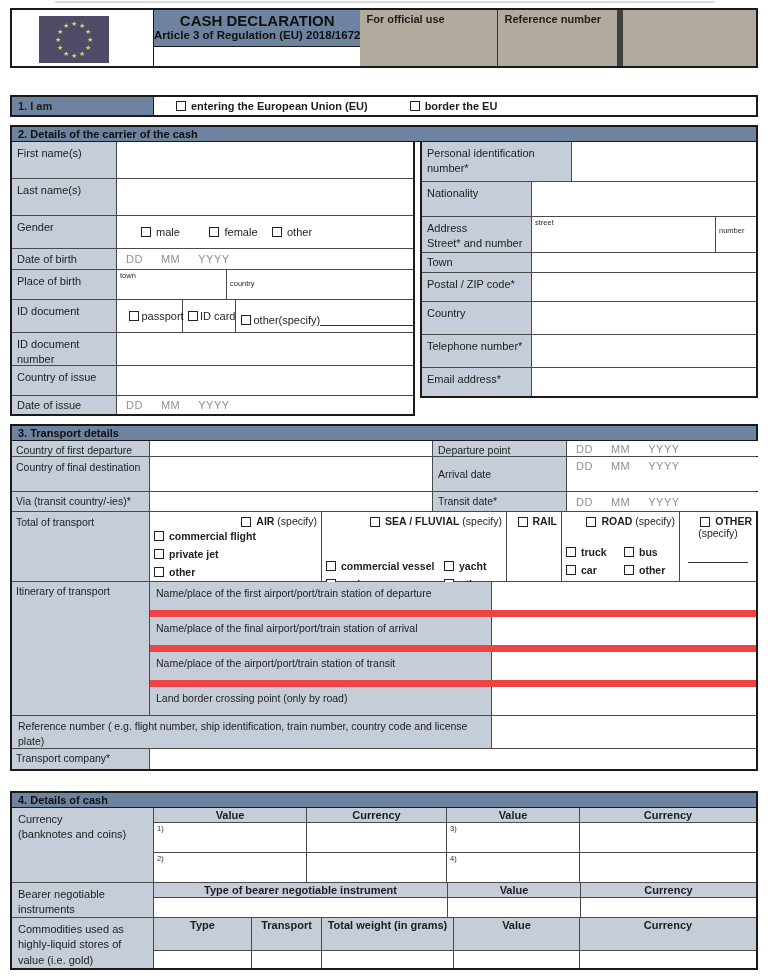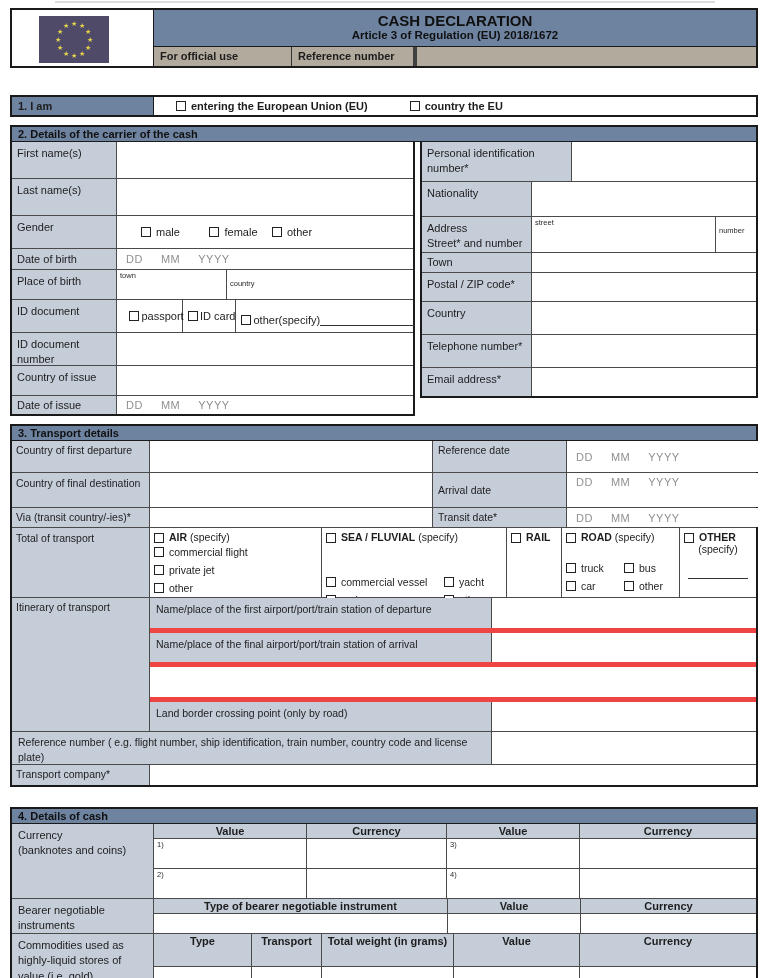--- a/index.html
+++ b/index.html
@@ -30,28 +30,28 @@
 .dph span { margin-right:18px; }
 
 
 .tiny { font-size:7.5px; color:#2a2a2a; padding:2px 3px; line-height:1.1; }
 
 
 .hdr { display:flex; border:2px solid #1a1a1a; height:60px; }
 .hdr-left { width:142px; background:#fff; border-right:1px solid #1a1a1a; position:relative; flex:none; }
 .euflag { position:absolute; left:27px; top:6px; width:70px; height:47px; background:#4e4a68; }
 .euflag .star { position:absolute; color:#e9d54b; font-size:7px; line-height:7px; }
-.hdr-right { flex:1; display:flex; flex-direction:column; }
+.hdr-right { flex:1; display:flex; flex-direction:row; }
 .hdr-title { background:#6e83a0; height:37px; text-align:center; border-bottom:1px solid #1a1a1a; padding-top:2px; }
 .hdr-title .t1 { font-size:15px; font-weight:700; color:#101010; }
 .hdr-title .t2 { font-size:11.5px; font-weight:700; color:#101010; }
 .hdr-bottom { flex:1; display:flex; background:#b2aa9d; }
 .hdr-cell { padding:3px 6px; font-weight:700; }
 .hc1 { width:138px; border-right:1px solid #333; flex:none; }
-.hc2 { width:125px; border-right:4px solid #404040; flex:none; }
+.hc2 { width:125px; border-right:6px solid #404040; flex:none; }
 .hc3 { flex:1; }
 
 
 .s1 { display:flex; border:2px solid #1a1a1a; height:22px; margin-top:27px; }
 .s1-lbl { width:142px; background:#6e83a0; font-weight:700; padding:3px 6px; border-right:1px solid #1a1a1a; flex:none; }
 .s1-opts { flex:1; display:flex; align-items:center; padding-left:22px; gap:42px; background:#fff; }
 .s1-opts .opt { font-weight:700; }
 
 
 .s2-cols { display:flex; gap:5px; align-items:flex-start; }
@@ -66,27 +66,27 @@
 
 
 .s3 { border-top:none; }
 .s3 .lbl { width:138px; font-size:10.5px; padding:3px 4px; }
 .s3 .dlbl { width:135px; background:#c5cdd9; padding:3px 5px; border-left:1px solid #4a4a4a; border-right:1px solid #4a4a4a; flex:none; font-size:10.5px; line-height:1.35; }
 .s3 .dcell { width:193px; flex:none; }
 .s3 .minp { width:282px; flex:none; background:#fff; }
 .means { display:flex; flex:1; }
 .mcol { border-right:1px solid #4a4a4a; padding:3px 4px; font-size:10.5px; }
 .mcol:last-child { border-right:none; }
-.mtitle { text-align:left; font-weight:700; white-space:nowrap; }
+.mtitle { text-align:right; font-weight:700; white-space:nowrap; }
 .mtitle .spec { font-weight:400; }
-.mopt { display:flex; align-items:center; margin-top:6px; white-space:nowrap; }
+.mopt { display:flex; align-items:center; margin-top:6px; white-space:nowrap;font-weight:bold; }
 .mcols2 { display:flex; }
 .itin-lbl { width:138px; flex:none; background:#c5cdd9; border-right:1px solid #4a4a4a; padding:3px 4px; font-size:10.5px; }
 .itin-rows { flex:1; display:flex; flex-direction:column; }
-.itin-row { display:flex; border-bottom:5px solid #ef4444; flex:1; }
+.itin-row { display:flex; border-bottom:7px solid #ef4444; flex:1; }
 .itin-row:last-child { border-bottom:none; }
 .itin-sub { width:342px; flex:none; background:#c5cdd9; border-right:1px solid #4a4a4a; padding:5px 6px; font-size:10.5px; }
 .ref-lbl { width:480px; flex:none; background:#c5cdd9; border-right:1px solid #4a4a4a; padding:3px 6px; font-size:10.5px; line-height:1.4; }
 
 
 .s4 { border-top:none; }
 .s4-block { display:flex; border-bottom:1px solid #4a4a4a; }
 .s4-block:last-child { border-bottom:none; }
 .s4-lbl { width:142px; flex:none; background:#c5cdd9; border-right:1px solid #4a4a4a; padding:4px 6px; line-height:1.4; }
 .s4-grid { flex:1; display:flex; flex-direction:column; min-width:0; }
@@ -138,21 +138,21 @@
 
   <div class="s1">
     <div class="s1-lbl">1. I am</div>
     <div class="s1-opts">
       <span class="opt">
           <span class="cb"></span>
           <span>entering the European Union (EU)</span>
         </span>
       <span class="opt">
           <span class="cb"></span>
-          <span>country the EU</span>
+          <span>border the EU</span>
         </span>
     </div>
   </div>
 
   <div class="sec-hdr under">2. Details of the carrier of the cash</div>
   <div class="s2-cols">
 
     <div class="tbl s2-left">
       <div class="trow" style="height:37px">
         <div class="lbl w105">First name(s)</div>
@@ -267,24 +267,24 @@
       </div>
       <div class="trow" style="height:28px">
         <div class="lbl w110">Email address*</div>
         <div class="inp"></div>
       </div>
     </div>
   </div>
 
   <div class="sec-hdr under">3. Transport details</div>
   <div class="tbl s3">
-    <div class="trow" style="height:32px">
+    <div class="trow" style="height:16px">
       <div class="lbl" style="padding-top:2px">Country of first departure</div>
       <div class="inp minp"></div>
-      <div class="dlbl" style="padding-top:2px">Reference date</div>
+      <div class="dlbl" style="padding-top:2px">Departure point</div>
       <div class="inp dcell dph">
           <span>DD</span>
           <span>MM</span>
           <span>YYYY</span>
         </div>
     </div>
     <div class="trow" style="height:35px">
       <div class="lbl">Country of final destination</div>
       <div class="inp minp"></div>
       <div class="dlbl" style="display:flex;align-items:center">Arrival date</div>
@@ -389,20 +389,21 @@
       <div class="itin-rows">
         <div class="itin-row">
           <div class="itin-sub">Name/place of the first airport/port/train station of departure</div>
           <div class="inp"></div>
         </div>
         <div class="itin-row">
           <div class="itin-sub">Name/place of the final airport/port/train station of arrival</div>
           <div class="inp"></div>
         </div>
         <div class="itin-row">
+          <div class="itin-sub">Name/place of the airport/port/train station of transit</div>
           <div class="inp"></div>
         </div>
         <div class="itin-row">
           <div class="itin-sub">Land border crossing point (only by road)</div>
           <div class="inp"></div>
         </div>
       </div>
     </div>
 
     <div class="trow" style="height:33px">

